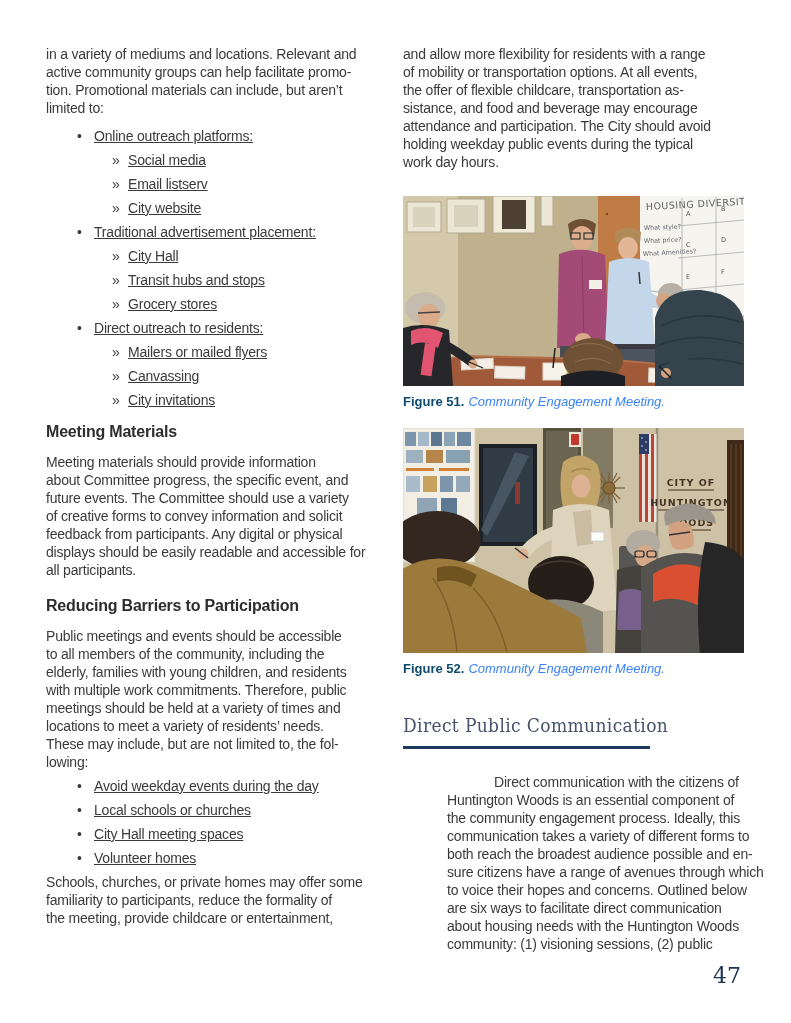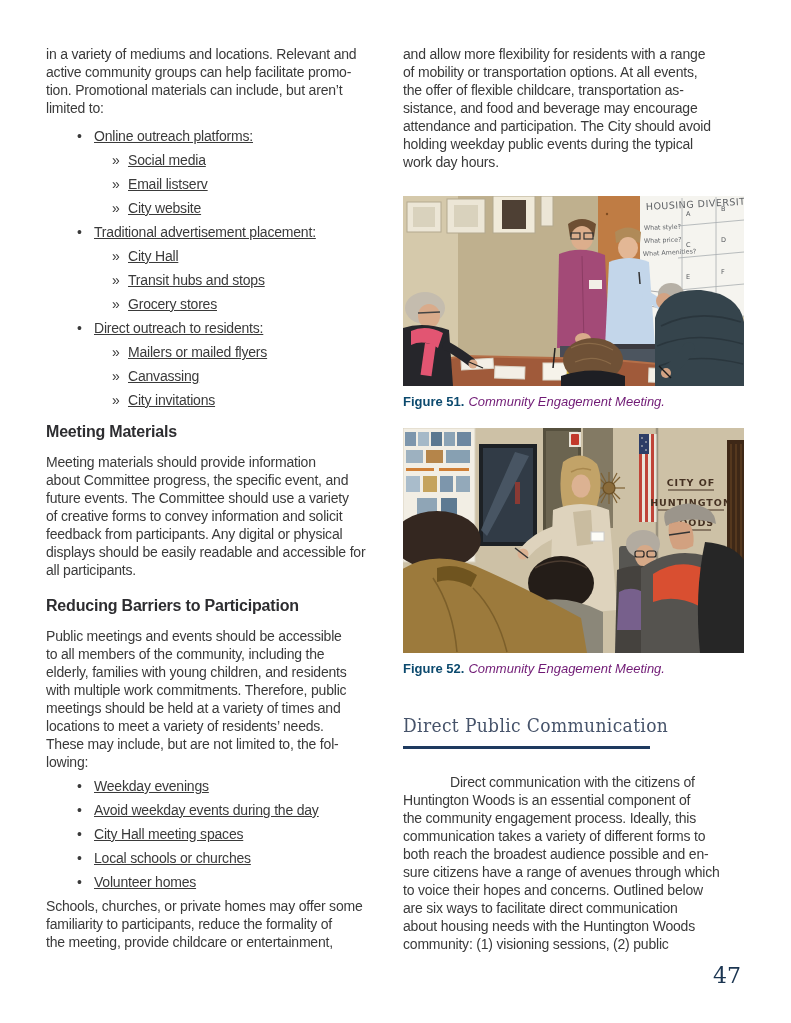--- a/index.html
+++ b/index.html
@@ -17,26 +17,26 @@
   li.l1{padding-left:31px;}
   li.l2{padding-left:66px;}
   .m1{display:inline-block;width:17px;color:#3a3a3a;}
   .m2{display:inline-block;width:16px;color:#3a3a3a;}
   figure.fig{margin:0;padding:0;}
   figure.fig1{margin-top:25px;}
   figure.fig2{margin-top:18px;}
   figure.fig svg{display:block;}
   figcaption{margin-top:8px;font-size:13px;line-height:16px;letter-spacing:0;}
   .figlabel{font-weight:bold;color:#0c4a6e;}
-  .figcap{font-style:italic;color:#701a75;margin-left:4px;}
+  .figcap{font-style:italic;color:#3b82f6;margin-left:4px;}
   h2.serif-heading{margin:33px 0 0 0;font-family:"DejaVu Serif",serif;font-weight:normal;
       font-size:19px;line-height:30px;color:#46536a;letter-spacing:0.4px;
       transform:scaleX(.9);transform-origin:left center;white-space:pre;}
   .rule{margin-top:6px;width:247px;height:3px;background:#1e3a5f;}
-  .para.indent{margin-top:24px;text-indent:47px;}
+  .para.indent{margin-top:24px;text-indent:47px;margin-left:44px;}
   .page-number{position:absolute;top:963px;right:50px;font-family:"DejaVu Serif",serif;
       font-size:22px;color:#1b3551;}
   .hand{font-family:"DejaVu Sans",sans-serif;}
 </style>
 </head>
 <body>
 
 <div class="page">
 
   <div class="col left">
@@ -73,24 +73,23 @@
     <p class="para">Public meetings and events should be accessible
 to all members of the community, including the
 elderly, families with young children, and residents
 with multiple work commitments. Therefore, public
 meetings should be held at a variety of times and
 locations to meet a variety of residents’ needs.
 These may include, but are not limited to, the fol-
 lowing:</p>
 
     <ul class="blist mt6">
-      <li class="l1"><span class="m1">•</span><span>Weekday evenings</span></li>
       <li class="l1"><span class="m1">•</span><span>Avoid weekday events during the day</span></li>
+      <li class="l1"><span class="m1">•</span><span>Local schools or churches</span></li>
       <li class="l1"><span class="m1">•</span><span>City Hall meeting spaces</span></li>
-      <li class="l1"><span class="m1">•</span><span>Local schools or churches</span></li>
       <li class="l1"><span class="m1">•</span><span>Volunteer homes</span></li>
     </ul>
 
     <p class="para">Schools, churches, or private homes may offer some
 familiarity to participants, reduce the formality of
 the meeting, provide childcare or entertainment,</p>
   </div>
 
   <div class="col right">
     <p class="para">and allow more flexibility for residents with a range

